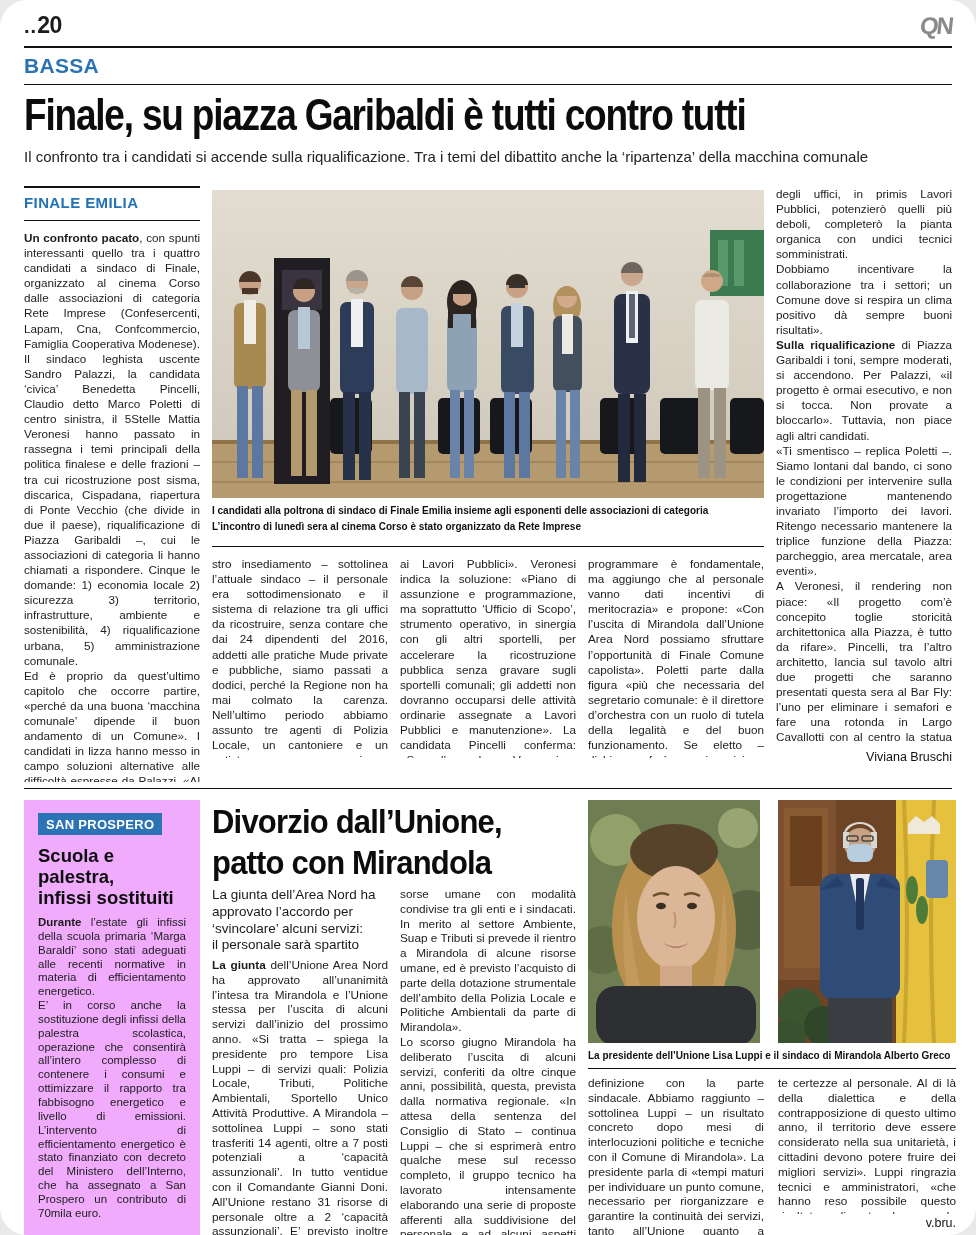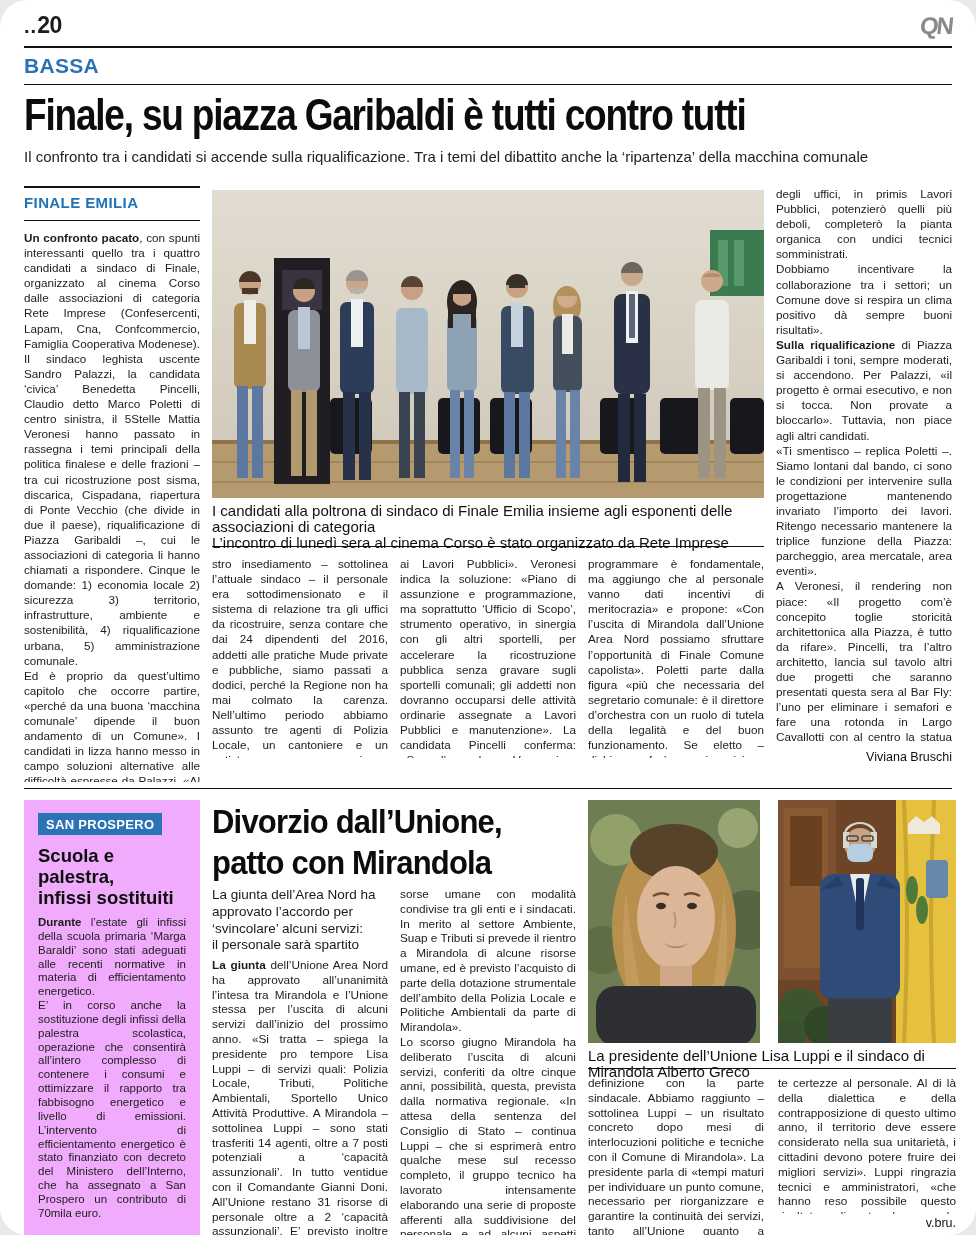--- a/index.html
+++ b/index.html
@@ -26,21 +26,21 @@
 
   
   .kicker-wrap{left:24px;top:186px;width:176px;}
   .kicker{font-size:15px;font-weight:bold;color:#2273b6;letter-spacing:0.4px;padding:5px 0 6px 0;}
 
   .body-text{font-size:11.7px;line-height:15.1px;text-align:justify;white-space:pre-line;
              color:#1c1c1c;margin:0;}
   .body-text b,.body-text strong{font-weight:bold;}
   .col{position:absolute;width:176px;overflow:hidden;}
 
-  .caption{font-weight:normal;font-size:15px;line-height:16px;color:#111;}
+  .caption{font-weight:bold;font-size:10px;line-height:16px;color:#111;}
   .byline{font-weight:normal;font-size:12.5px;text-align:right;color:#111;}
 
   
   .sidebar{left:24px;top:800px;width:176px;height:435px;background:#f0abfc;box-sizing:border-box;
            padding:13px 14px 0 14px;}
   .badge{display:inline-block;background:#2b73b5;color:#fff;font-weight:bold;font-size:13px;
          padding:4px 8px 3px 8px;letter-spacing:0.3px;}
   .sb-title{font-size:18.5px;line-height:21px;font-weight:bold;color:#0d0d0d;margin:10px 0 8px 0;white-space:pre-line;}
   .sb-standfirst{font-size:13.5px;line-height:15.5px;color:#1a1a1a;margin:0 0 11px 0;white-space:pre-line;}
   .sb-body{font-size:11.5px;line-height:13.85px;text-align:justify;white-space:pre-line;margin:0;}

